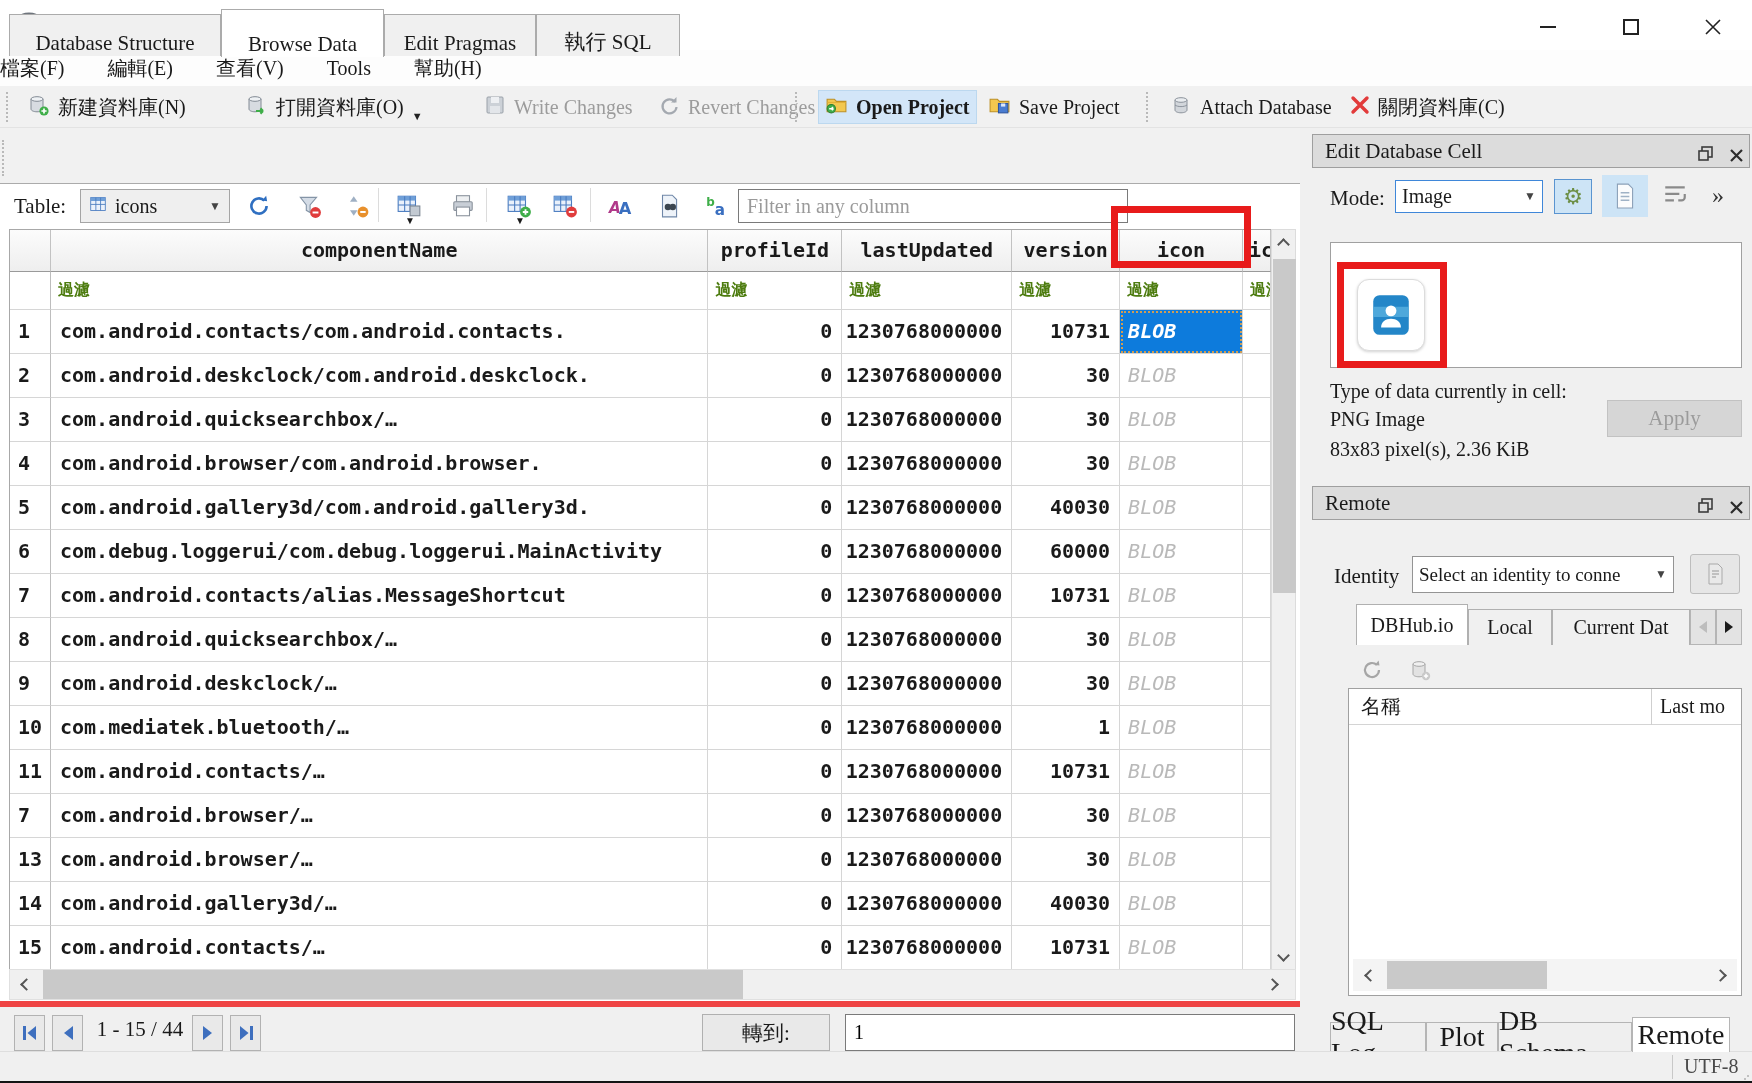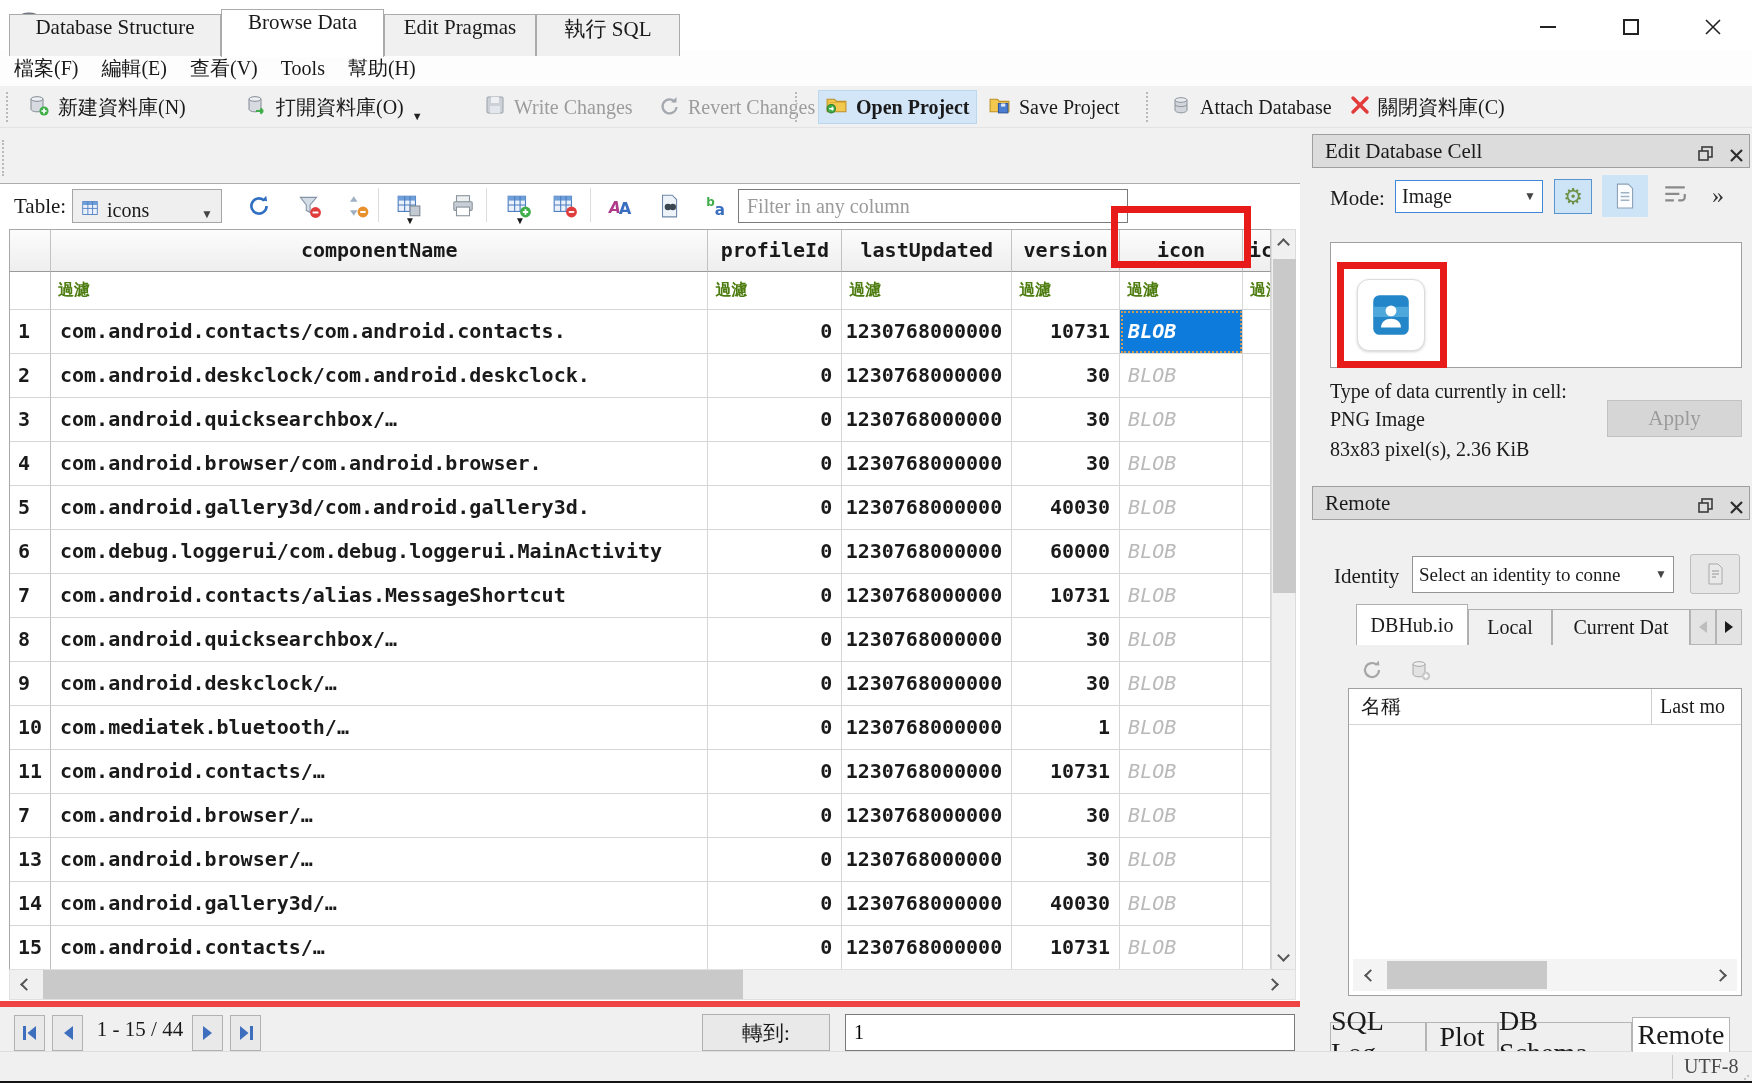--- a/index.html
+++ b/index.html
@@ -8,32 +8,32 @@
     position:relative; width:1752px; height:1083px; background:#ffffff;
     font-family:"Liberation Serif","DejaVu Serif",serif; color:#1a1a1a; overflow:hidden;
   }
   .abs { position:absolute; }
   .serif { font-family:"Liberation Serif","DejaVu Serif",serif; }
 
   
   .titlebar { left:0; top:0; width:1752px; height:50px; background:#fff; }
   .title-text { left:50px; top:12px; font-size:21px; }
   .winbtn { top:14px; width:30px; height:26px; display:flex; align-items:center; justify-content:center; }
-  .menubar { left:0; top:50px; width:1752px; height:36px; background:#fdfdfd; display:flex; align-items:center; gap:23px; padding-left:14px; font-size:20px; }
+  .menubar { left:0; top:50px; width:1752px; height:36px; background:#fdfdfd; display:flex; align-items:center; gap:43px; font-size:20px; }
   .toolbar { left:0; top:86px; width:1752px; height:42px; background:#f1f1f1; border-bottom:1px solid #e3e3e3; font-size:20px; }
   .tbtn { position:absolute; top:4px; height:34px; display:flex; align-items:center; gap:8px; padding:0 6px; white-space:nowrap; }
   .tbtn.disabled { color:#9c9c9c; }
   .tbtn.hl { background:#d3e6f8; border:1px solid #bcd8ef;font-weight:bold; }
   .handle { position:absolute; top:6px; width:0; height:30px; border-left:2px dotted #b9b9b9; }
   .vline { position:absolute; top:4px; width:0; height:34px; border-left:1px solid #dcdcdc; }
   .ddown { font-size:11px; color:#222; align-self:flex-end; margin-bottom:2px; }
 
   
   .tabstrip { left:0; top:128px; width:1300px; height:56px; background:#f1f1f1; }
-  .mtab { position:absolute; top:14px; height:42px; background:#f0f0f0; border:1px solid #ababab; border-bottom:none; display:flex; align-items:flex-start; justify-content:center; font-size:21px; }
+  .mtab { position:absolute; top:14px; height:42px; background:#f0f0f0; border:1px solid #ababab; border-bottom:none; display:flex; align-items:flex-end; justify-content:center; font-size:21px; }
   .mtab.active { top:9px; height:48px; background:#fff; z-index:2; }
   .tab-underline { position:absolute; left:0; top:183px; width:1300px; height:1px; background:#ababab; }
 
   
   .browsebar { left:0; top:184px; width:1300px; height:45px; background:#fff; }
   .bb-item { position:absolute; top:5px; height:34px; display:flex; align-items:center; }
   .combo { background:#efefef; border:1px solid #a5a5a5; display:flex; align-items:center; gap:8px; padding:0 8px; font-size:20px; }
   .combo .arrow { margin-left:auto; font-size:12px; color:#444; }
   .icbtn { width:34px; height:34px; display:flex; align-items:center; justify-content:center; }
   .filterbox { border:1px solid #7a7a7a; background:#fff; font-size:20px; padding:0 8px; font-family:"Liberation Serif","DejaVu Serif",serif; }
@@ -200,21 +200,21 @@
     </div>
   <div class="mtab abs" style="left:384px; width:152px;">
       <span>Edit Pragmas</span>
     </div>
   <div class="mtab abs" style="left:536px; width:144px;">
       <span>執行 SQL</span>
     </div>
 
   <div class="abs browsebar">
     <span class="bb-item serif" style="left:14px; font-size:21px;">Table:</span>
-    <div class="bb-item combo" style="left:72px; width:150px;align-items:flex-end;">
+    <div class="bb-item combo" style="left:80px; width:150px;">
       <span><svg width="18" height="18" viewBox="0 0 21 21">
             <rect x="2" y="3" width="17" height="15" fill="#eaf1fb" stroke="#4a7cc0"></rect>
             <rect x="2" y="3" width="17" height="4" fill="#6f9fd8"></rect>
             <path d="M2 11h17M8 3v15M13.5 3v15" stroke="#4a7cc0"></path>
           </svg></span>
       <span>icons</span>
       <span class="arrow">▼</span>
     </div>
     <div class="bb-item icbtn" style="left:242px;">
         <svg width="26" height="26" viewBox="0 0 24 24">

